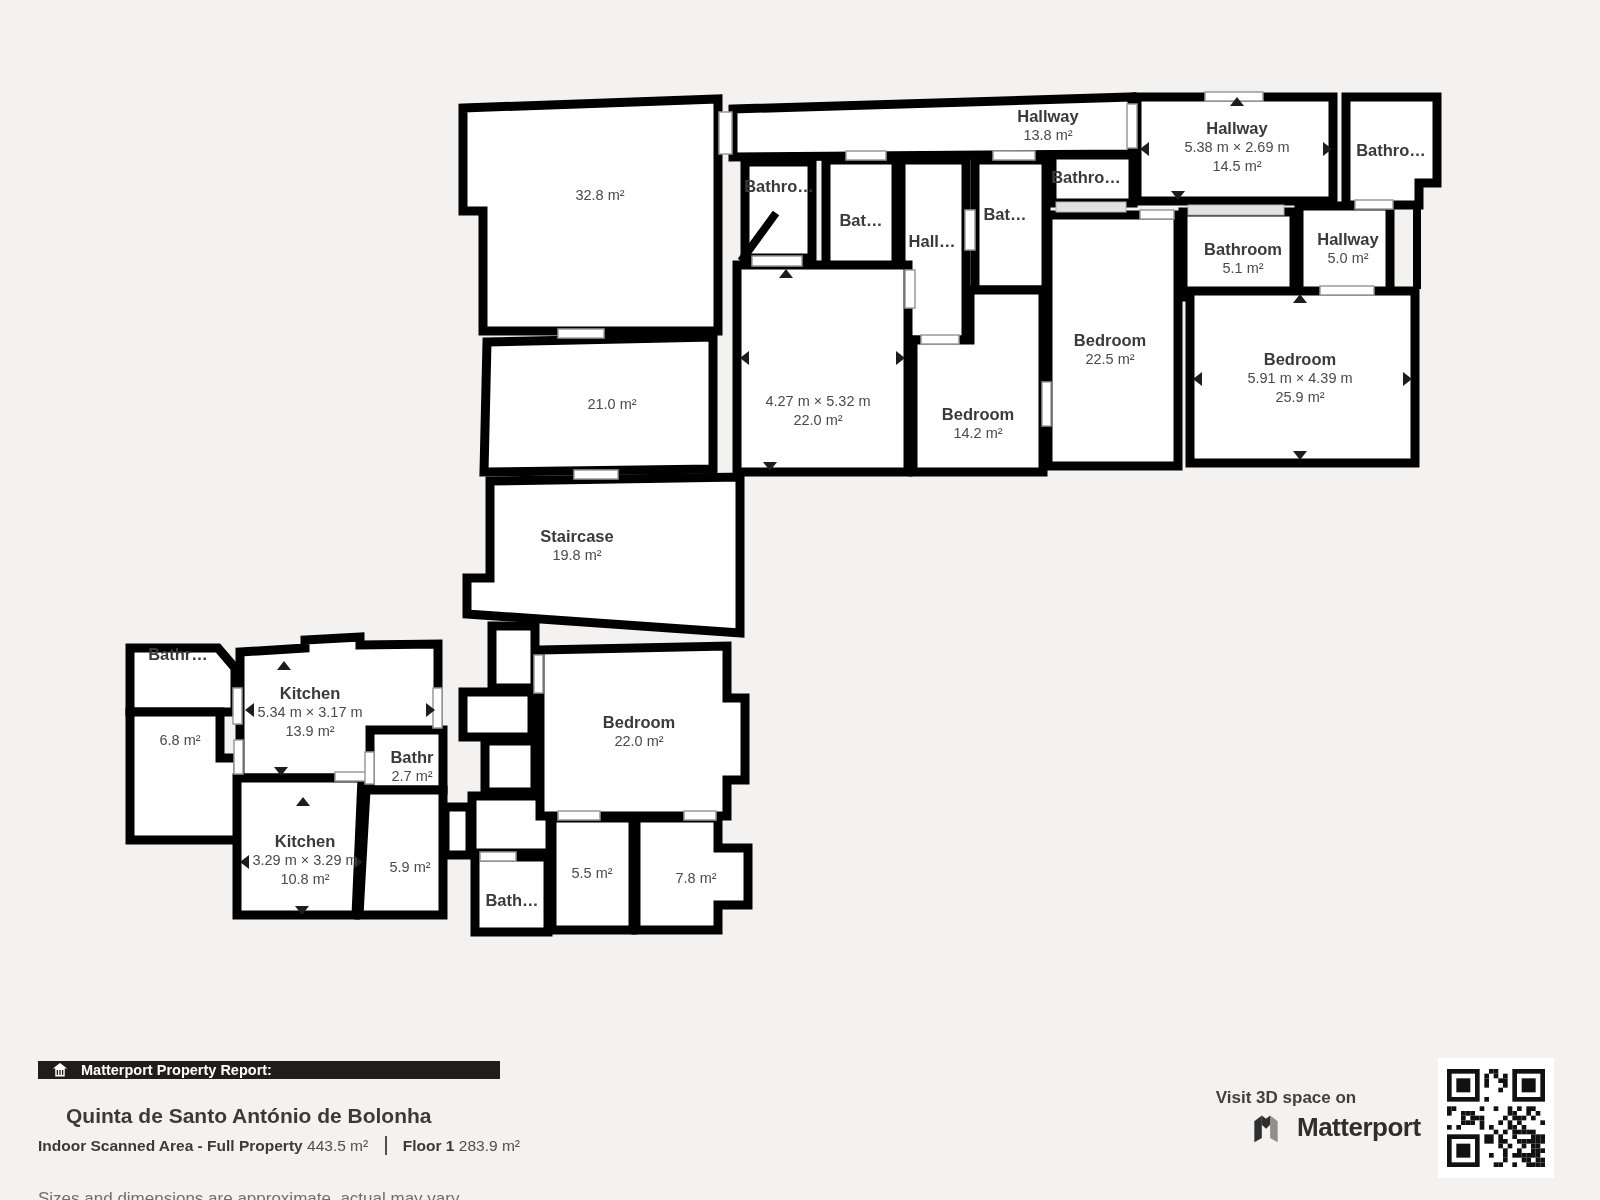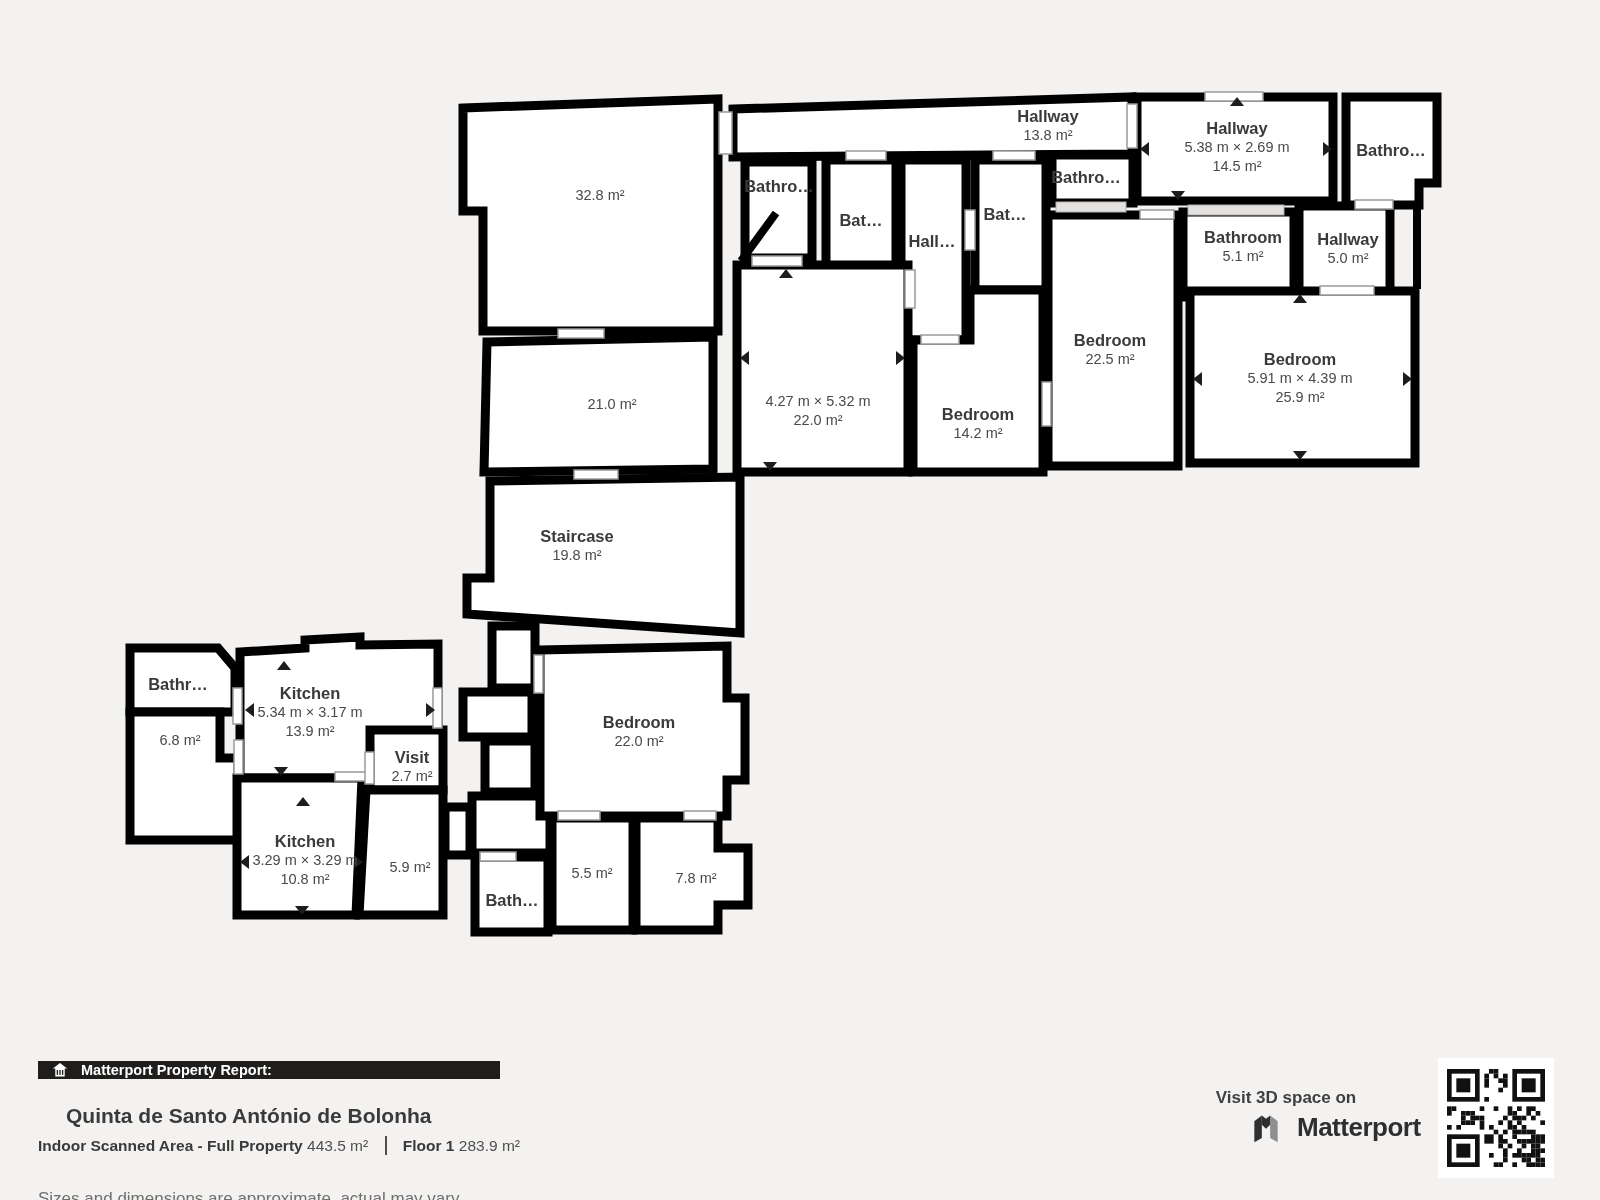--- a/index.html
+++ b/index.html
@@ -164,21 +164,21 @@
   </div>
 <div class="rl" style="left:932px;top:232px">
     <div class="nm">Hall…</div>
   </div>
 <div class="rl" style="left:1005px;top:205px">
     <div class="nm">Bat…</div>
   </div>
 <div class="rl" style="left:1086px;top:168px">
     <div class="nm">Bathro…</div>
   </div>
-<div class="rl" style="left:1243px;top:228px">
+<div class="rl" style="left:1243px;top:240px">
     <div class="nm">Bathroom</div>
     <div class="ar">5.1 m²</div>
   </div>
 <div class="rl" style="left:1348px;top:230px">
     <div class="nm">Hallway</div>
     <div class="ar">5.0 m²</div>
   </div>
 <div class="rl" style="left:818px;top:392px">
     <div class="dm">4.27 m × 5.32 m</div>
     <div class="ar">22.0 m²</div>
@@ -189,33 +189,33 @@
   </div>
 <div class="rl" style="left:1110px;top:331px">
     <div class="nm">Bedroom</div>
     <div class="ar">22.5 m²</div>
   </div>
 <div class="rl" style="left:1300px;top:350px">
     <div class="nm">Bedroom</div>
     <div class="dm">5.91 m × 4.39 m</div>
     <div class="ar">25.9 m²</div>
   </div>
-<div class="rl" style="left:178px;top:675px">
+<div class="rl" style="left:178px;top:645px">
     <div class="nm">Bathr…</div>
   </div>
 <div class="rl" style="left:180px;top:731px">
     <div class="ar">6.8 m²</div>
   </div>
 <div class="rl" style="left:310px;top:684px">
     <div class="nm">Kitchen</div>
     <div class="dm">5.34 m × 3.17 m</div>
     <div class="ar">13.9 m²</div>
   </div>
 <div class="rl" style="left:412px;top:748px">
-    <div class="nm">Visit</div>
+    <div class="nm">Bathr</div>
     <div class="ar">2.7 m²</div>
   </div>
 <div class="rl" style="left:305px;top:832px">
     <div class="nm">Kitchen</div>
     <div class="dm">3.29 m × 3.29 m</div>
     <div class="ar">10.8 m²</div>
   </div>
 <div class="rl" style="left:410px;top:858px">
     <div class="ar">5.9 m²</div>
   </div>

